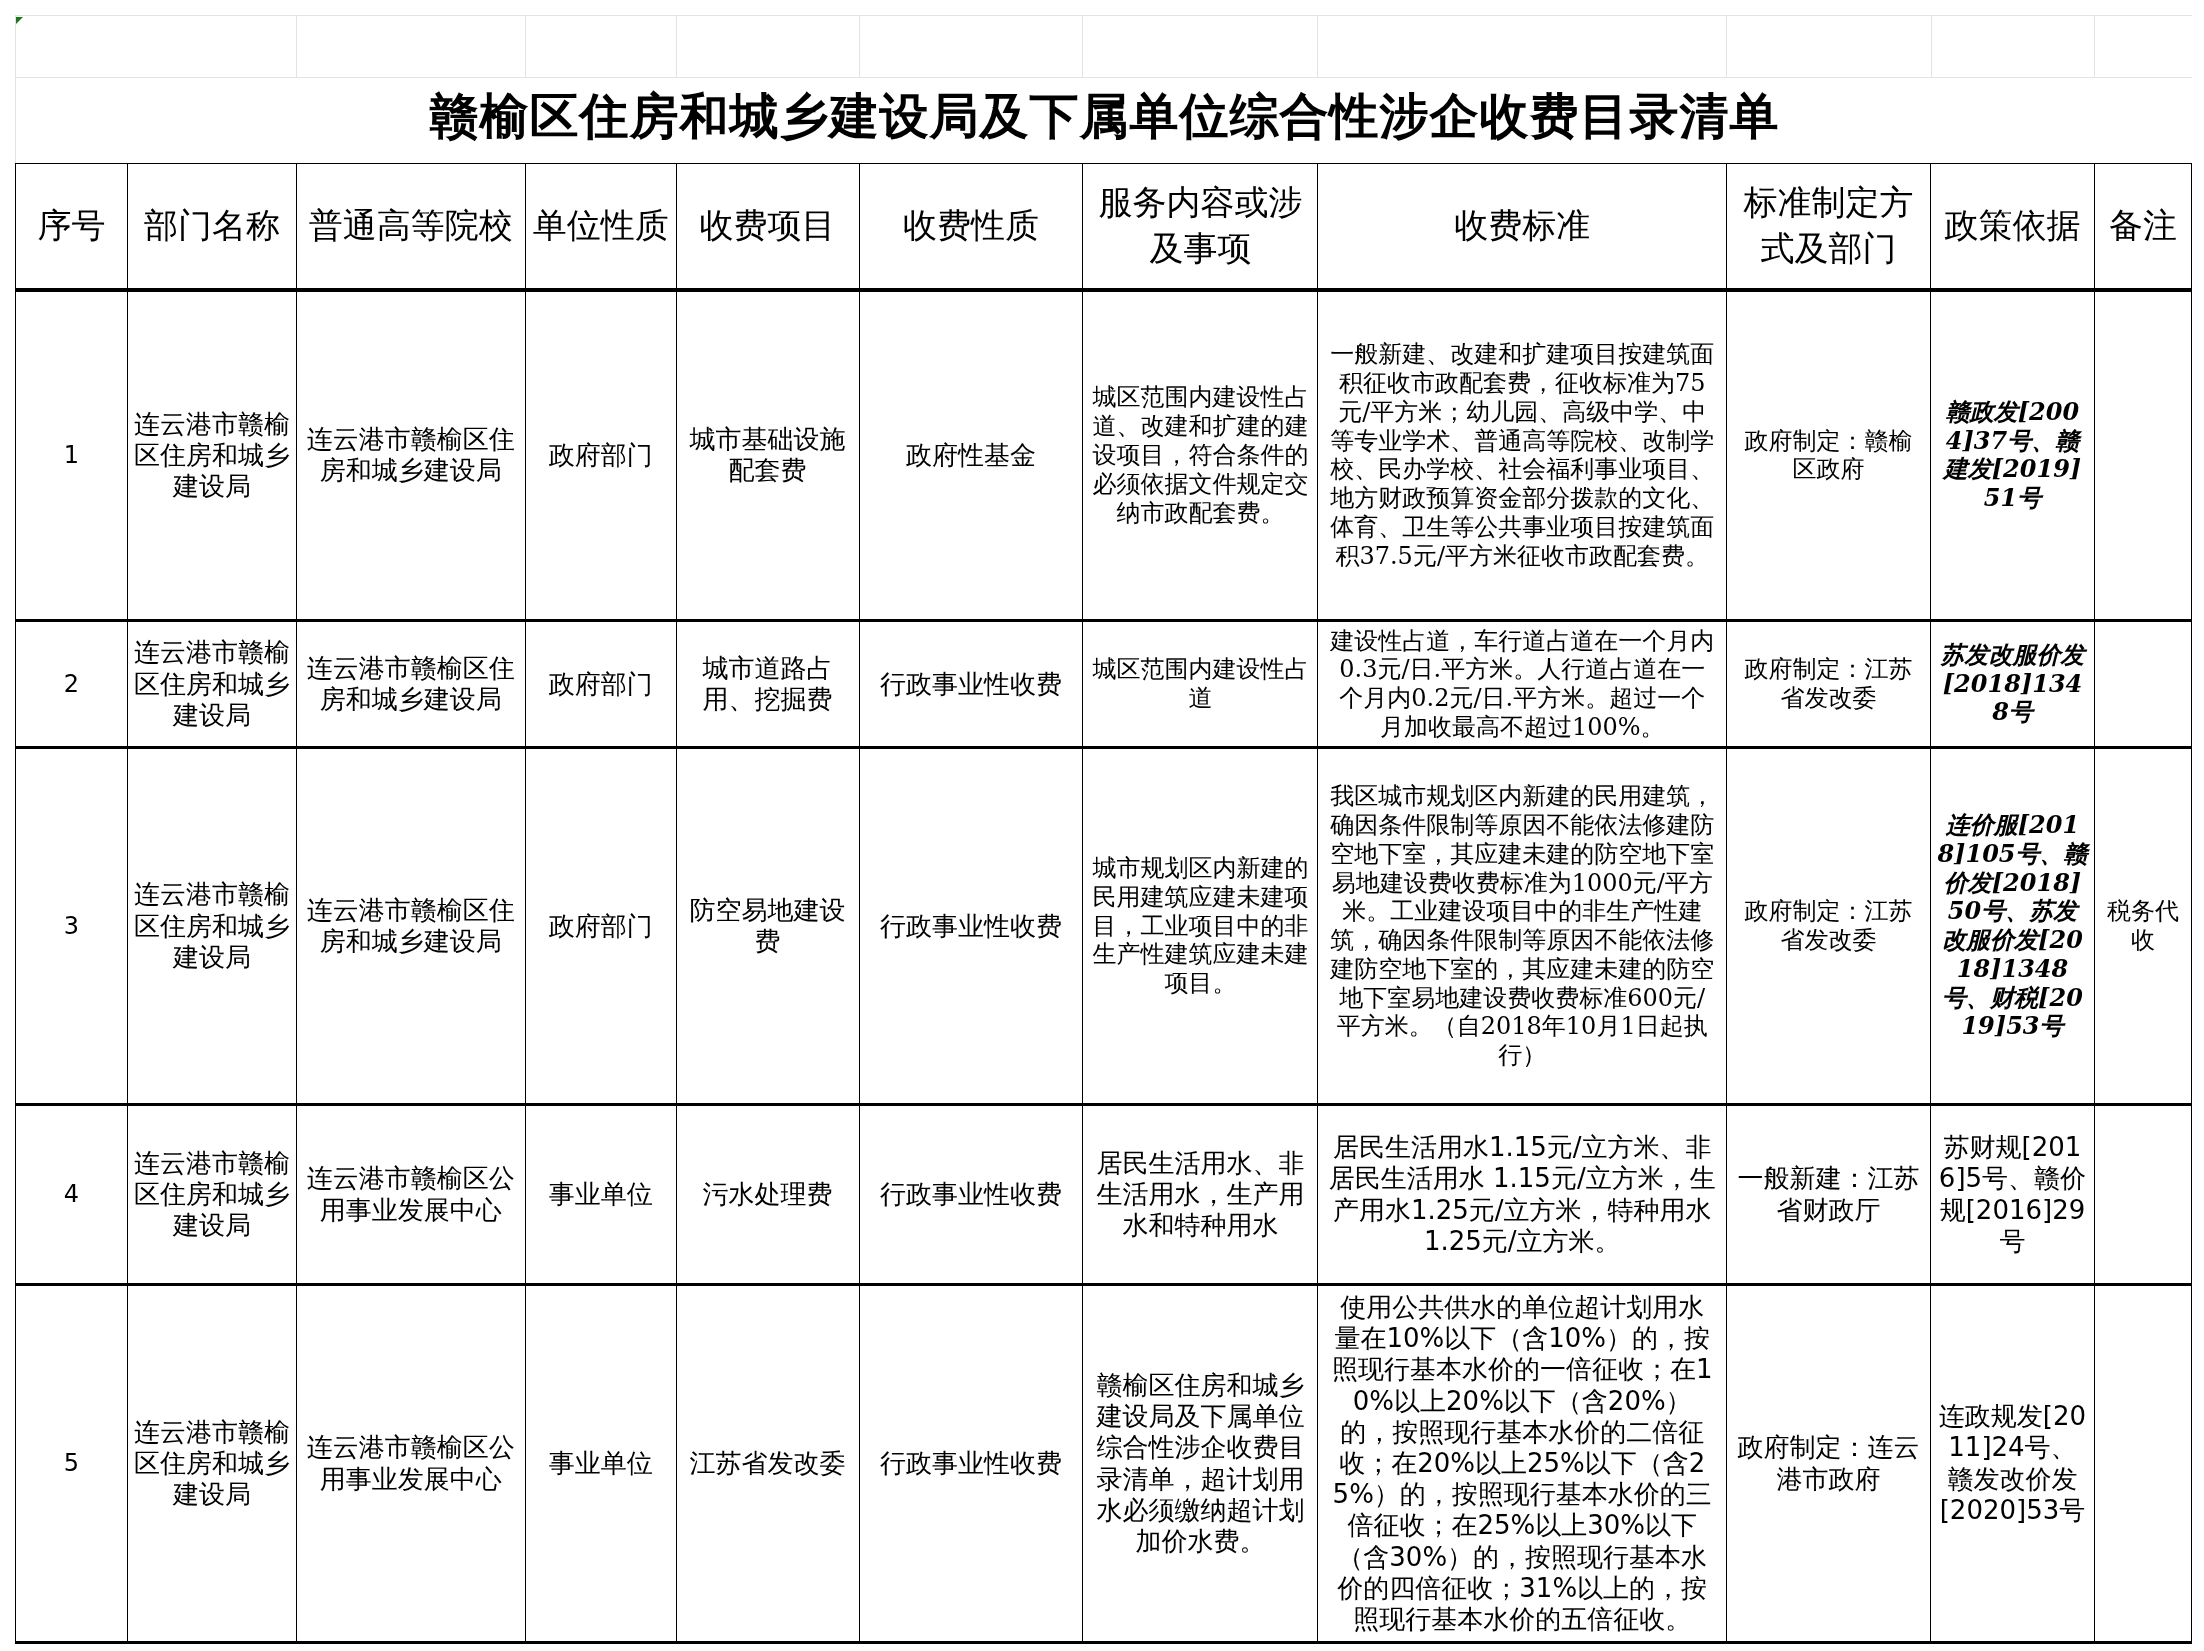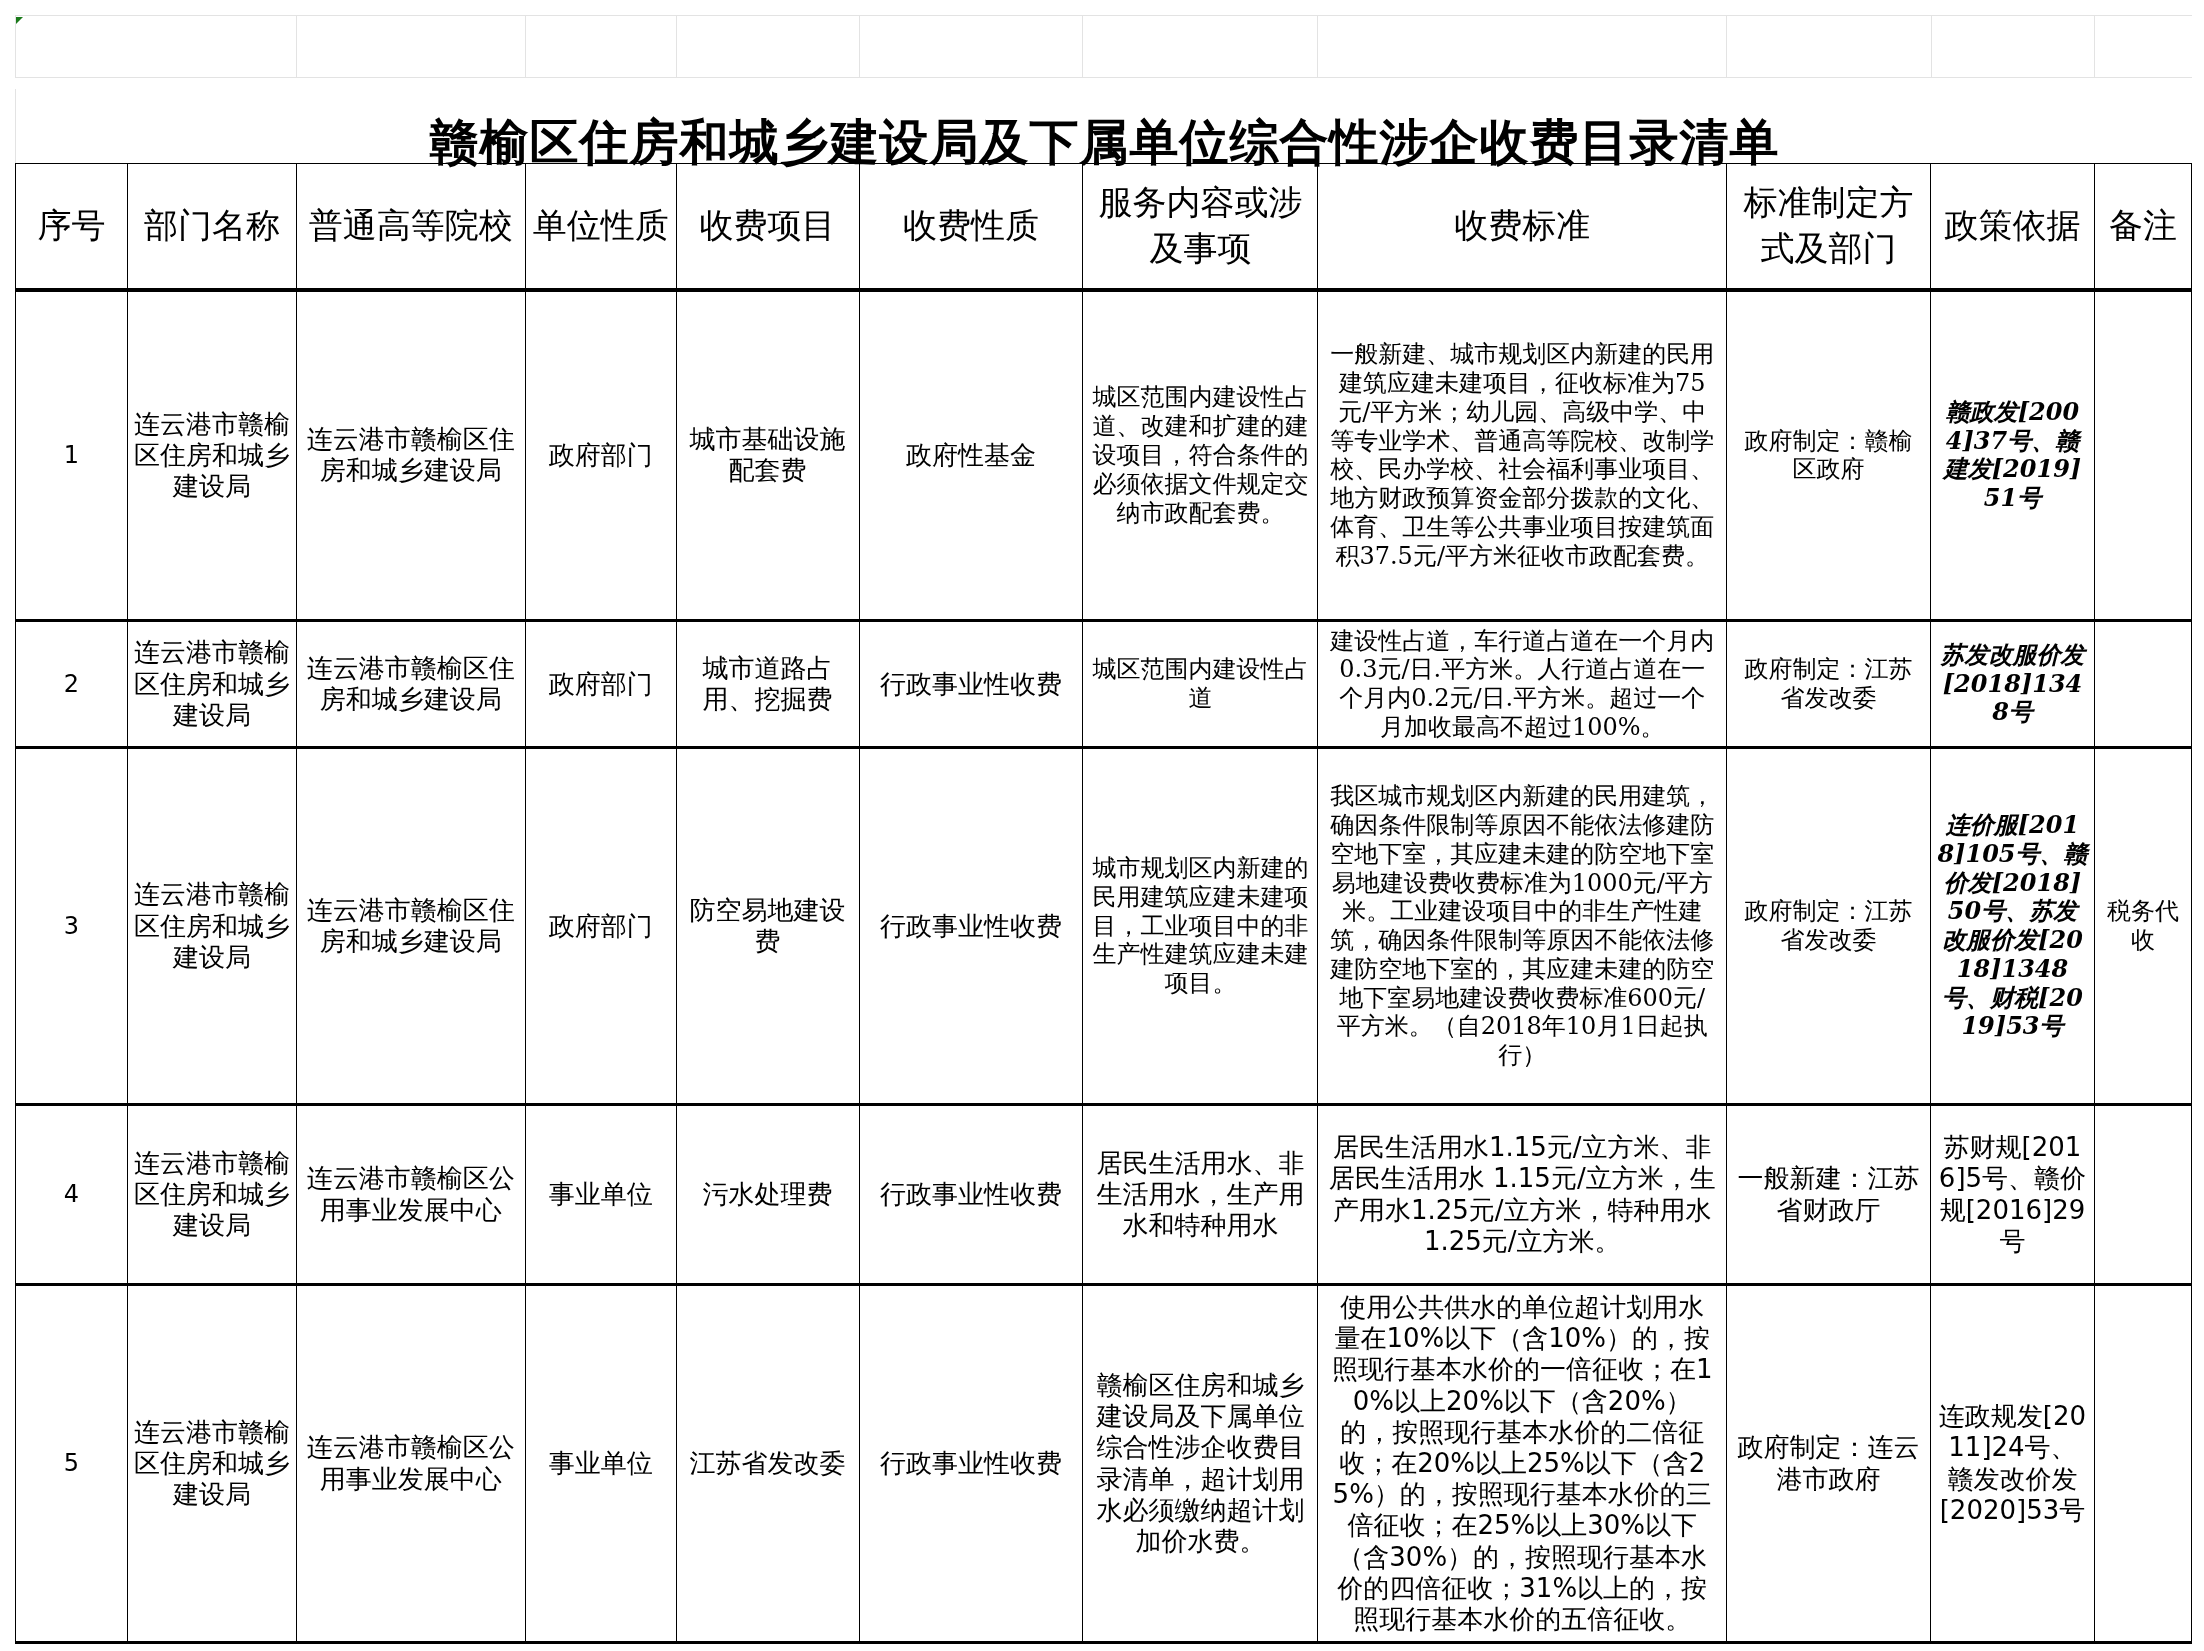--- a/index.html
+++ b/index.html
@@ -3,21 +3,21 @@
 <meta charset="utf-8">
 <style>
   html, body { margin: 0; padding: 0; background: #ffffff; }
   body { width: 2205px; height: 1651px; position: relative; overflow: hidden;
          font-family: "DejaVu Serif", "Liberation Serif", serif; color: #000; }
   .sheet { position: absolute; left: 15px; top: 15px; width: 2177px; }
   .gridrow { position: absolute; left: 0; width: 2177px; border-top: 1.9px solid #e3e3e3; }
   .gridcell { position: absolute; top: 0; border-left: 1.9px solid #e3e3e3; }
   .corner-mark { position: absolute; left: 1px; top: 1px; width: 0; height: 0;
                  border-top: 7.6px solid #1a7a1a; border-right: 7.6px solid transparent; }
-  .title-row { position: absolute; left: 0; top: 74px; width: 2177px; height: 107px;
+  .title-row { position: absolute; left: 0; top: 48px; width: 2177px; height: 107px;
                border-left: 1.9px solid #e3e3e3; display: flex; align-items: center; justify-content: center; }
   .title { font-family: "DejaVu Sans", "Liberation Sans", sans-serif; font-weight: bold;
            font-size: 49px; letter-spacing: 1px; }
   table.fees { position: absolute; left: 0; top: 148px; border-collapse: collapse; table-layout: fixed; }
   table.fees td, table.fees th { border: 1.9px solid #000; text-align: center; vertical-align: middle;
            padding: 3.8px 5.7px; line-height: 1.2; word-break: break-all; }
   table.fees tr.hdr th { height: 116px; font-family: "DejaVu Sans", "Liberation Sans", sans-serif;
            font-weight: normal; font-size: 34px; line-height: 1.35; }
   table.fees tr.hdr { border-bottom: 4.8px solid #000; }
   table.fees tbody tr { border-bottom: 3.8px solid #000; }
@@ -82,21 +82,21 @@
     </thead>
     <tbody>
       <tr style="height:331px">
         <td class="num">1</td>
         <td class="cnar">连云港市赣榆区住房和城乡建设局</td>
         <td class="cnar">连云港市赣榆区住房和城乡建设局</td>
         <td class="cnar">政府部门</td>
         <td class="cnar">城市基础设施配套费</td>
         <td class="cnar">政府性基金</td>
         <td class="cser">城区范围内建设性占道、改建和扩建的建设项目，符合条件的必须依据文件规定交纳市政配套费。</td>
-        <td class="cser std">一般新建、城市规划区内新建的民用建筑应建未建项目，征收标准为75元/平方米；幼儿园、高级中学、中等专业学术、普通高等院校、改制学校、民办学校、社会福利事业项目、地方财政预算资金部分拨款的文化、体育、卫生等公共事业项目按建筑面积37.5元/平方米征收市政配套费。</td>
+        <td class="cser std">一般新建、改建和扩建项目按建筑面积征收市政配套费，征收标准为75元/平方米；幼儿园、高级中学、中等专业学术、普通高等院校、改制学校、民办学校、社会福利事业项目、地方财政预算资金部分拨款的文化、体育、卫生等公共事业项目按建筑面积37.5元/平方米征收市政配套费。</td>
         <td class="cser">政府制定：赣榆区政府</td>
         <td class="cser bold">赣政发[2004]37号、赣建发[2019]51号</td>
         <td class="cser"></td>
       </tr>
       <tr style="height:127px">
         <td class="num">2</td>
         <td class="cnar">连云港市赣榆区住房和城乡建设局</td>
         <td class="cnar">连云港市赣榆区住房和城乡建设局</td>
         <td class="cnar">政府部门</td>
         <td class="cnar">城市道路占用、挖掘费</td>

